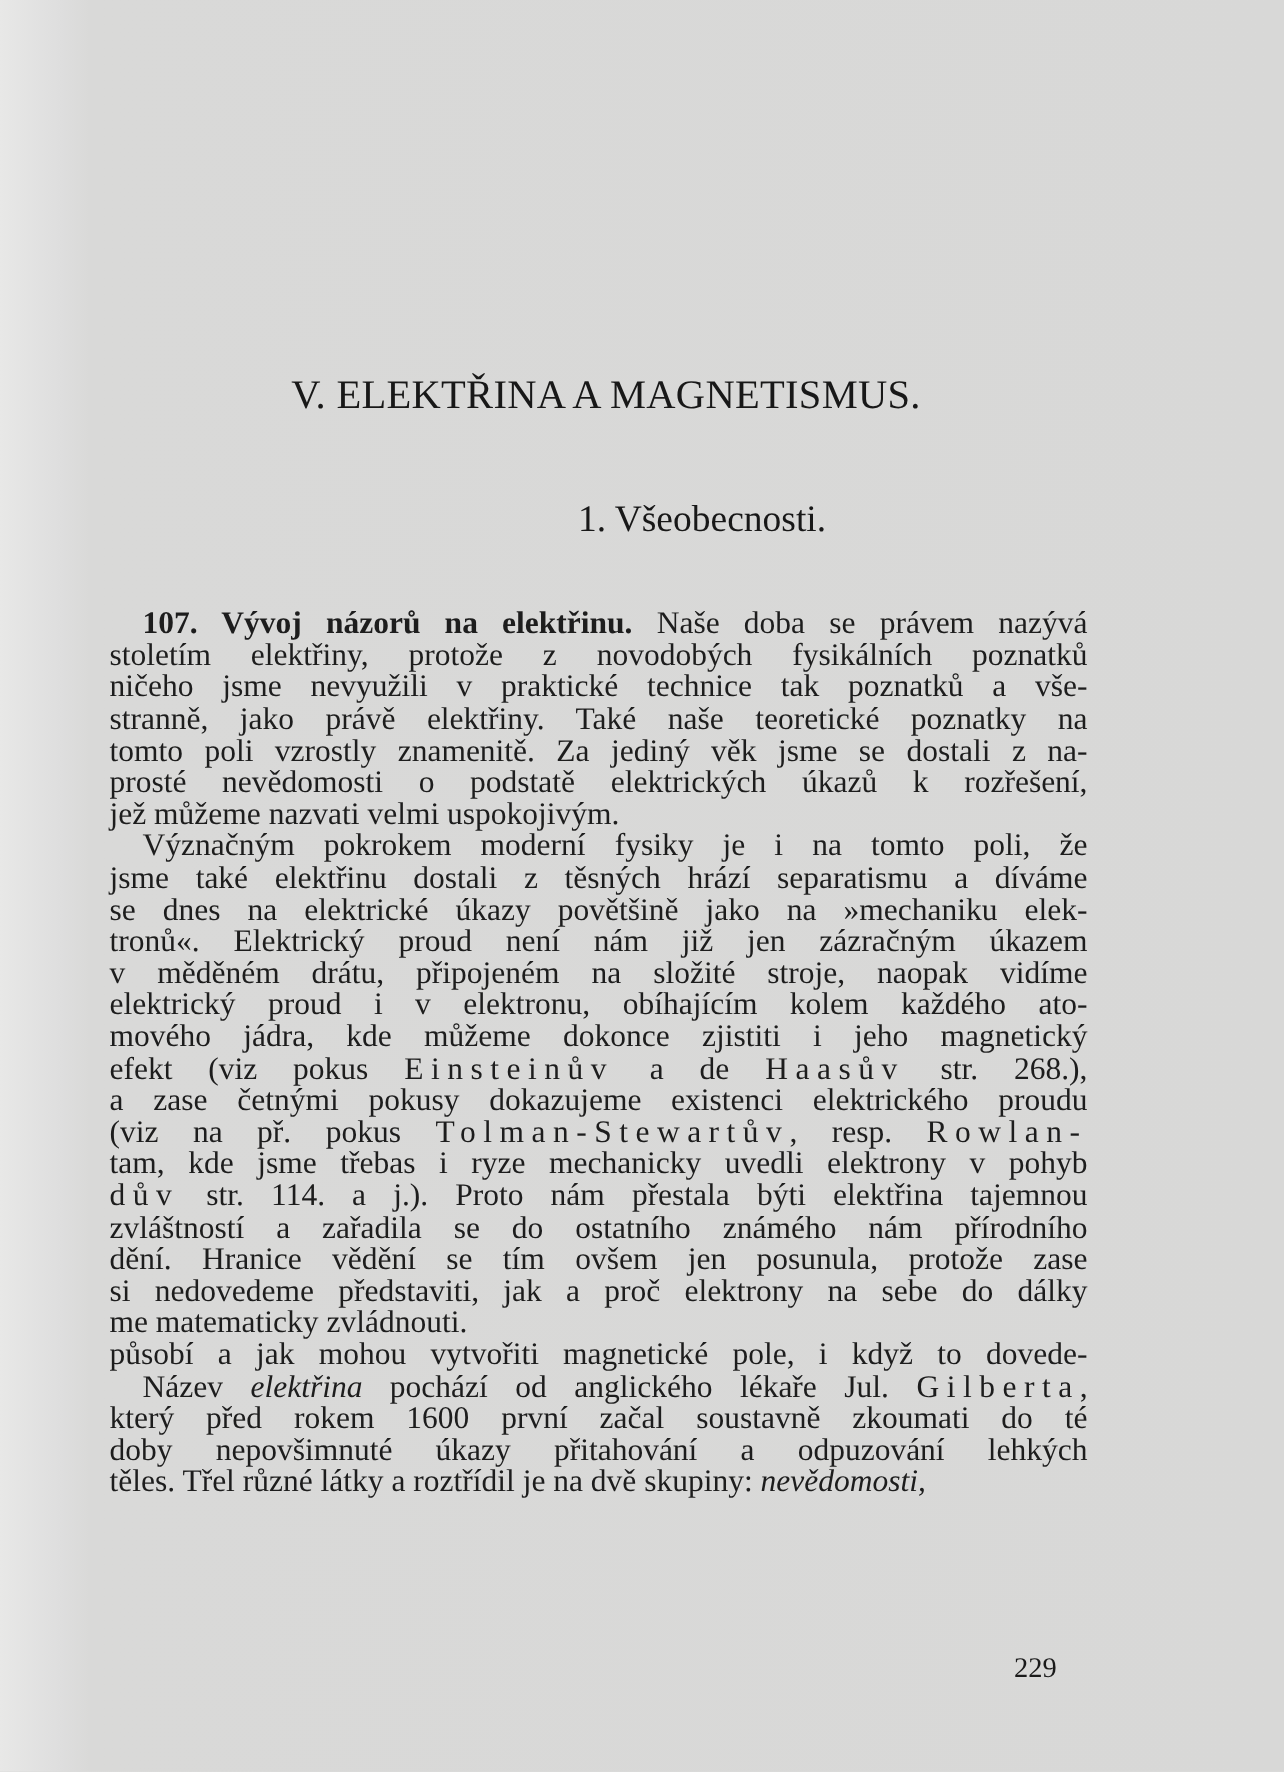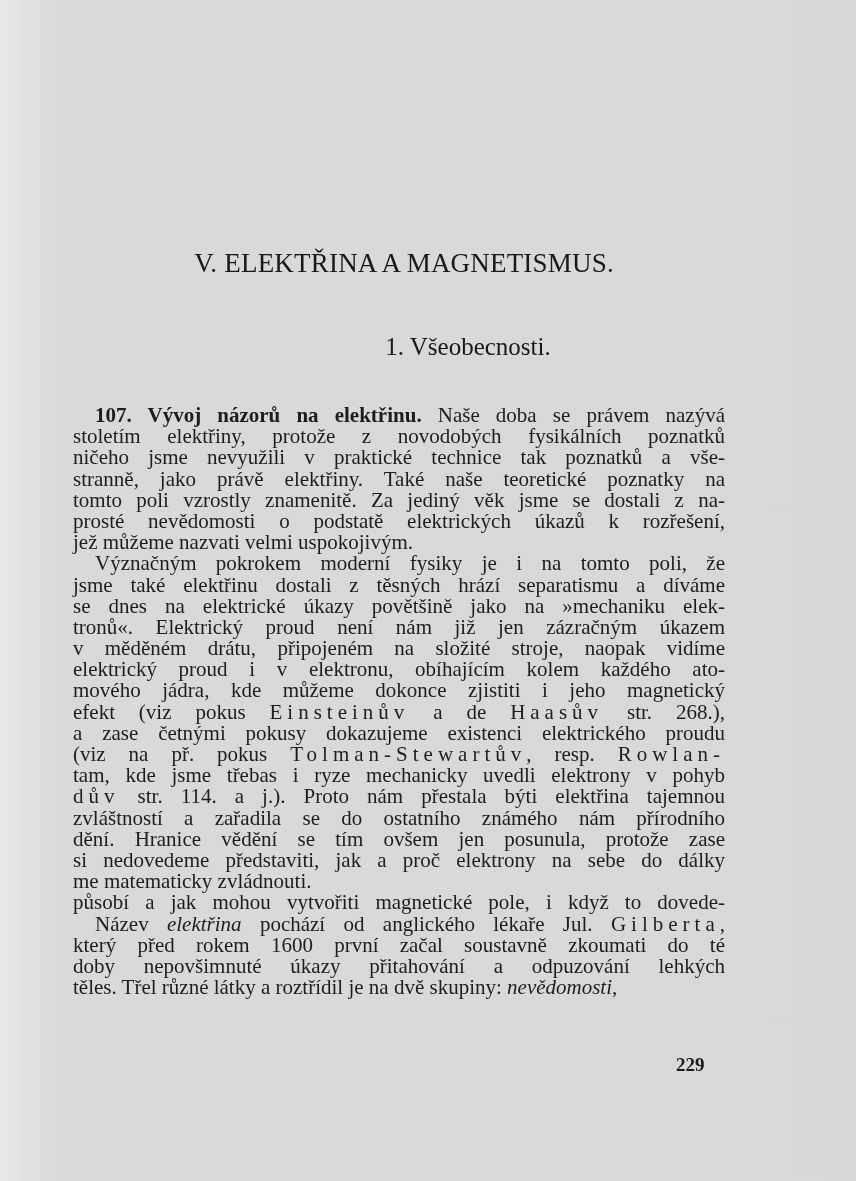--- a/index.html
+++ b/index.html
@@ -68,23 +68,23 @@
   }
   .indent {
     padding-left: 22px;
   }
   .bold { font-weight: bold; }
   .italic { font-style: italic; }
   .spaced { letter-spacing: 5px; }
   .page-number {
     position: absolute;
     left: 676px;
-    top: 1054px;
+    top: 1102px;
     font-size: 19px;
-    font-weight: bold;
+    font-weight: normal;
     color: #1a1a1a;
   }
 </style>
 </head>
 <body>
 
 <div class="page">
   <div class="title">V. ELEKTŘINA A MAGNETISMUS.</div>
   <div class="subtitle">1. Všeobecnosti.</div>
   <div class="body-text" id="body-text">

